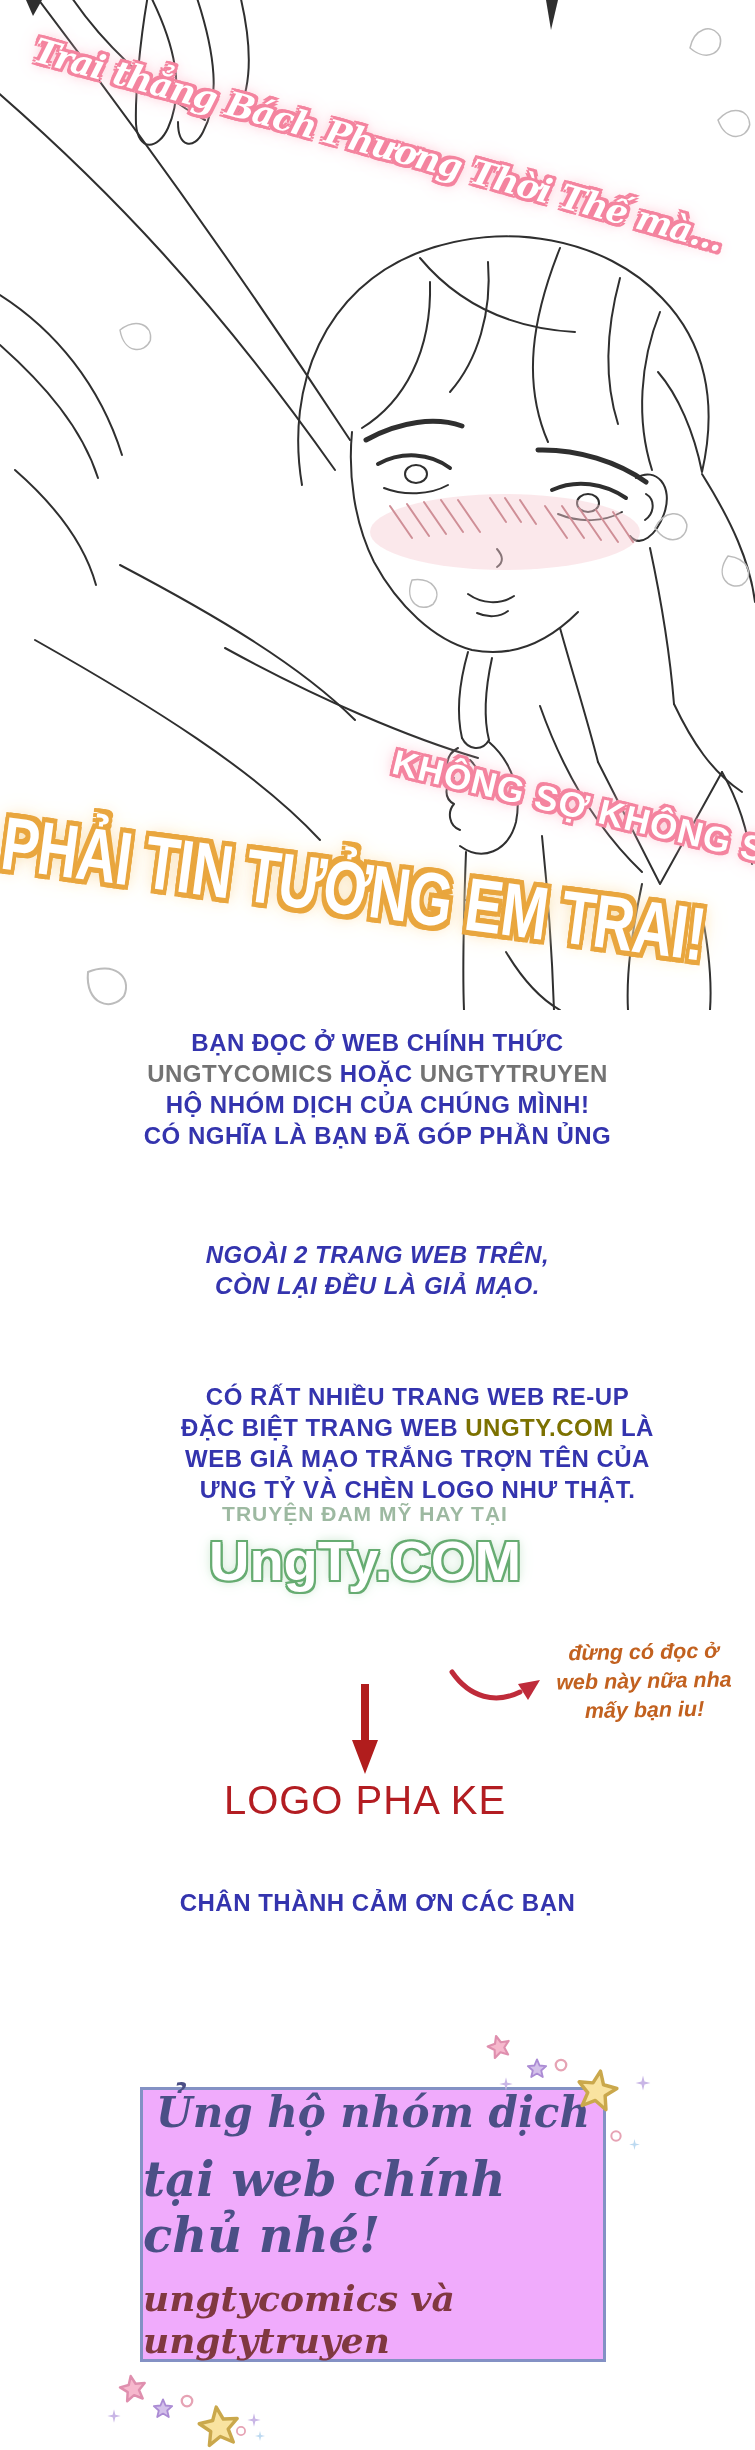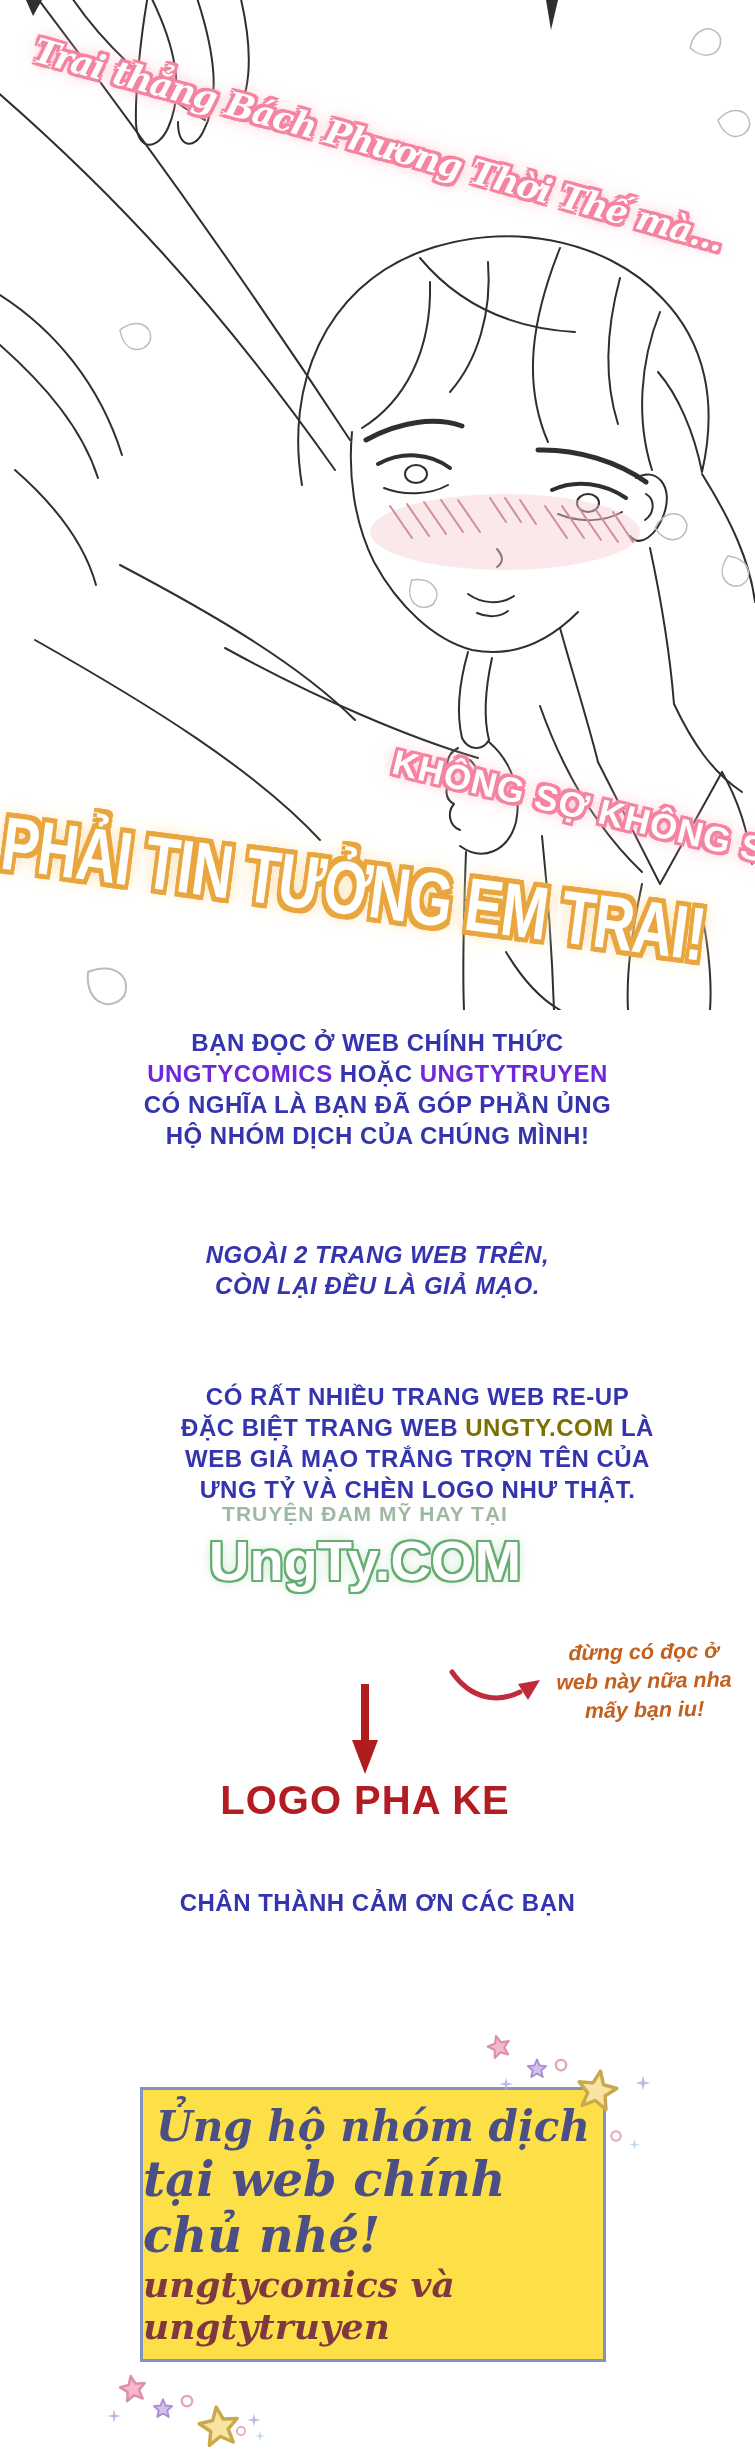--- a/index.html
+++ b/index.html
@@ -24,36 +24,36 @@
     color:#ffffff;font-weight:bold;white-space:nowrap;
     text-shadow:-2px -2px 0 #67ac72,2px -2px 0 #67ac72,-2px 2px 0 #67ac72,2px 2px 0 #67ac72,
       -2px 0 0 #67ac72,2px 0 0 #67ac72,0 -2px 0 #67ac72,0 2px 0 #67ac72,
       0 0 10px #c9e6cd,0 0 18px #dff0e2;
   }
   .script-title{font-family:"DejaVu Serif",serif;font-style:italic;letter-spacing:-1px;}
 
   
   .comic{width:755px;text-align:center;font-weight:bold;font-size:24px;line-height:1.29;
          color:#3434ae;letter-spacing:0.5px;}
-  .red{color:#6d28d9;}
+  .red{color:#737373;}
   .olive{color:#7c7100;}
 
   
   .logo-block{left:95px;width:540px;text-align:center;}
   .tagline{font-size:21px;font-weight:bold;letter-spacing:1px;color:#9db9a1;}
   .logo-site{font-size:56px;margin-top:2px;}
-  .caption-red{left:95px;width:540px;text-align:center;font-size:40px;font-weight:bold;
+  .caption-red{left:95px;width:540px;text-align:center;font-size:40px;font-weight:normal;
                letter-spacing:1px;color:#b31d22;}
   .note{left:535px;top:1638px;width:218px;text-align:center;font-size:21.5px;font-weight:bold;
         font-style:italic;line-height:1.35;color:#c2611f;transform:rotate(-1deg);}
 
   
   .support-box{left:140px;top:2087px;width:466px;height:275px;border:3px solid #8391c4;
                box-sizing:border-box;display:flex;flex-direction:column;align-items:center;
-               justify-content:center;background:#fde047;}
+               justify-content:center;gap:14px;background:#f0abfc;}
   .script{font-family:"DejaVu Serif",serif;font-style:italic;font-weight:bold;}
   .sup1{font-size:42px;color:#4b4f86;}
   .sup2{font-size:48px;color:#4b4f86;}
   .sup3{font-size:36px;color:#803840;}
 </style>
 </head>
 <body>
 
 <div class="page">
 
@@ -150,22 +150,22 @@
 
   <div class="abs script-title outline-pink" style="left:40px;top:30px;font-size:34px;transform:rotate(15.5deg);transform-origin:left top;">Trai thẳng Bách Phương Thời Thế mà...</div>
 
   <div class="abs outline-pink" style="left:398px;top:742px;font-size:35px;letter-spacing:1px;transform:rotate(13.5deg);transform-origin:left top;">KHÔNG SỢ KHÔNG SỢ</div>
 
   <div class="abs outline-gold" style="left:8px;top:800px;font-size:60px;letter-spacing:-1px;transform:rotate(7.5deg) scale(0.93,1.25);transform-origin:left top;">PHẢI TIN TƯỞNG EM TRAI!</div>
 
   <div class="abs comic" style="top:1028px;">
     <div>BẠN ĐỌC Ở WEB CHÍNH THỨC</div>
     <div><span class="red">UNGTYCOMICS</span><span> HOẶC </span><span class="red">UNGTYTRUYEN</span></div>
+    <div>HỘ NHÓM DỊCH CỦA CHÚNG MÌNH!</div>
     <div>CÓ NGHĨA LÀ BẠN ĐÃ GÓP PHẦN ỦNG</div>
-    <div>HỘ NHÓM DỊCH CỦA CHÚNG MÌNH!</div>
   </div>
 
   <div class="abs comic" style="top:1240px;font-style:italic;">
     <div>NGOÀI 2 TRANG WEB TRÊN,</div>
     <div>CÒN LẠI ĐỀU LÀ GIẢ MẠO.</div>
   </div>
 
   <div class="abs comic" style="top:1382px;margin-left:40px;">
     <div>CÓ RẤT NHIỀU TRANG WEB RE-UP</div>
     <div><span>ĐẶC BIỆT TRANG WEB </span><span class="olive">UNGTY.COM</span><span> LÀ</span></div>

